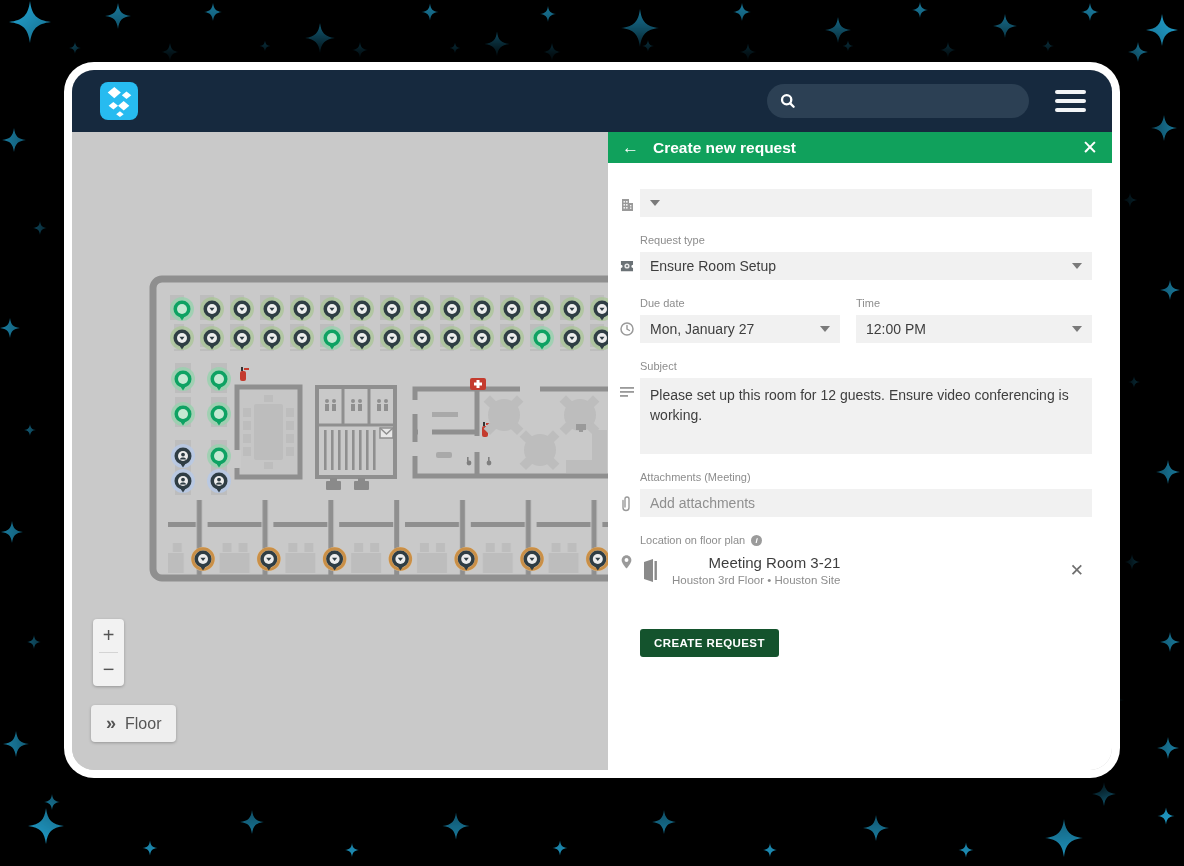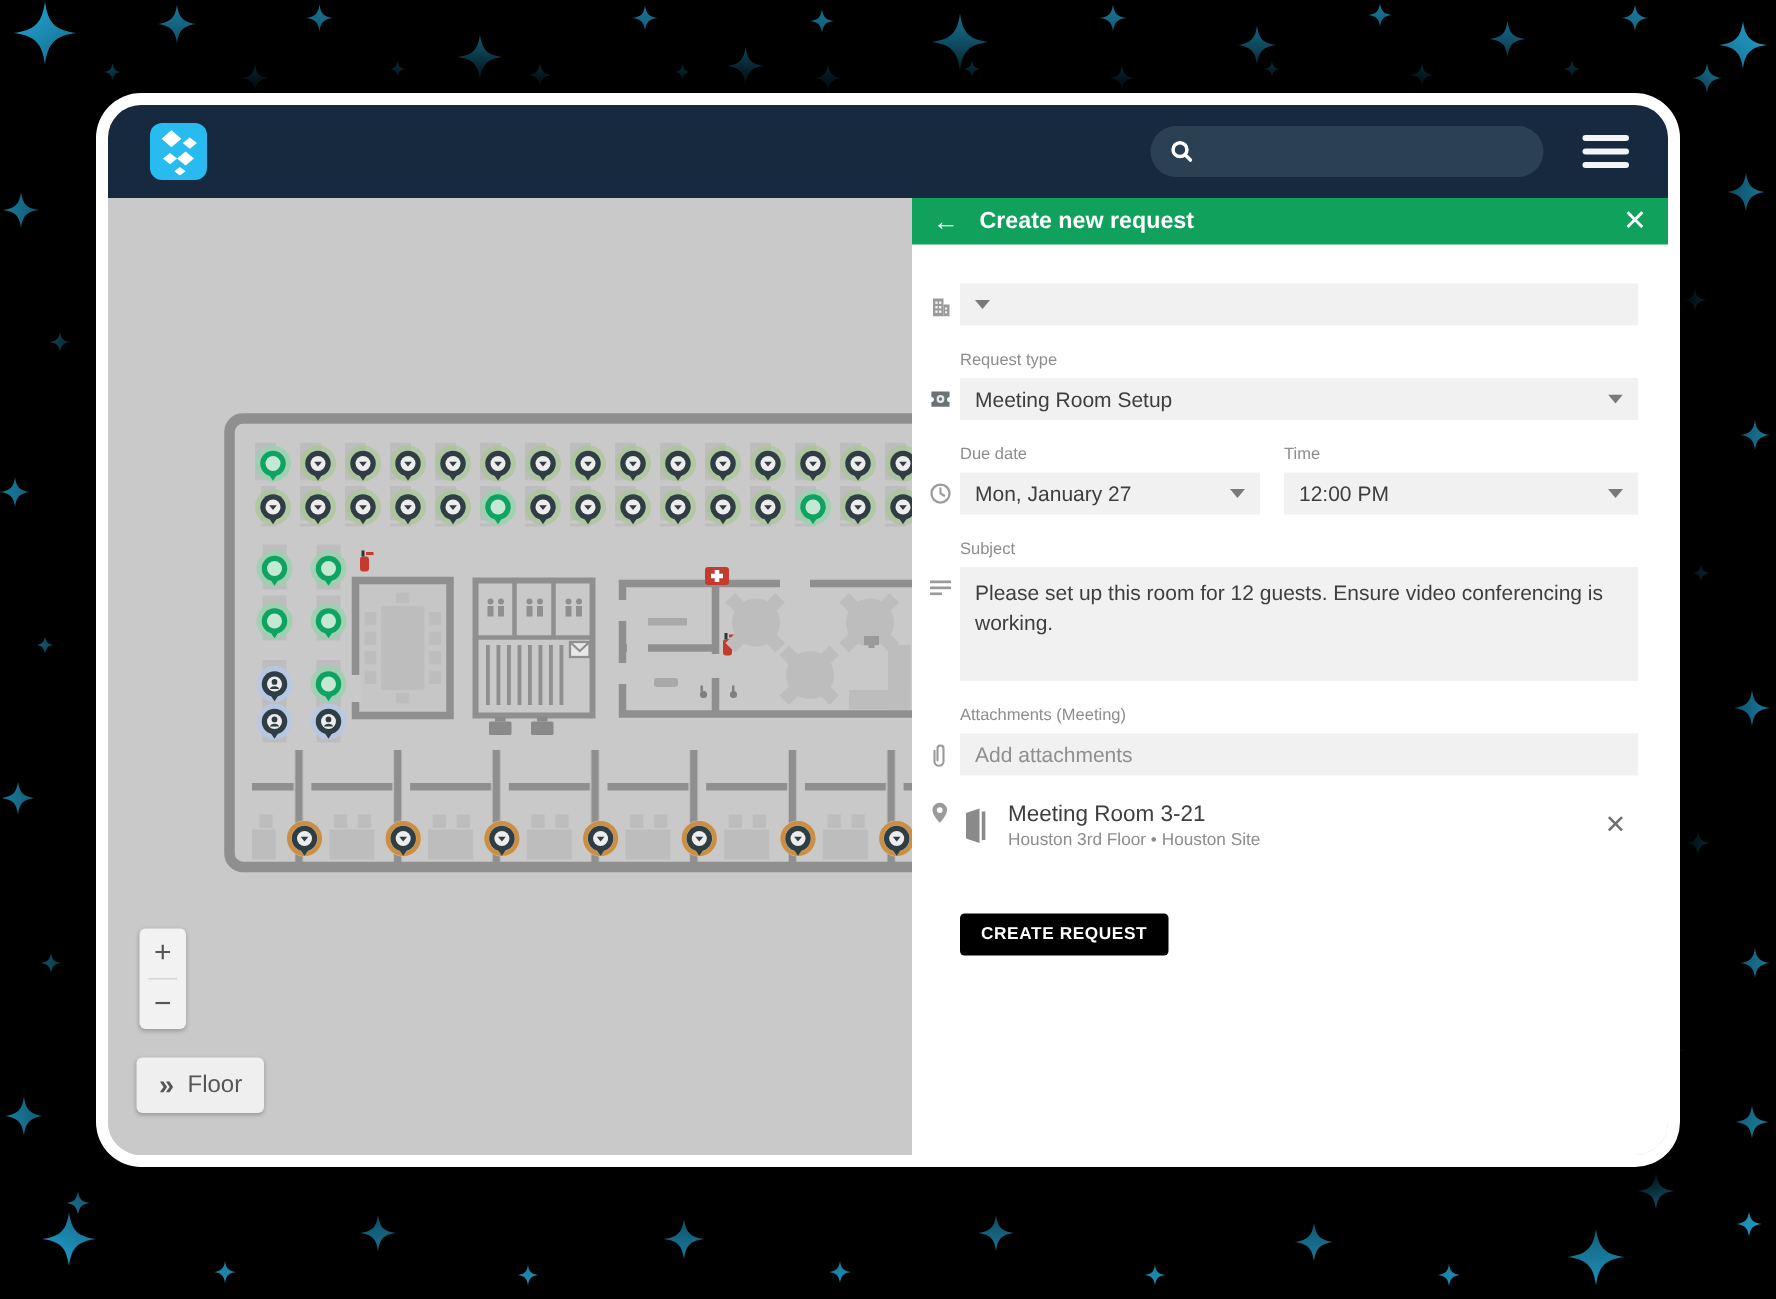--- a/index.html
+++ b/index.html
@@ -75,25 +75,25 @@
   #time-field { flex:1; }
   #time-field .flabel { margin-left:0; }
 
   #fp-label-row { display:flex; align-items:center; gap:6px; margin-left:20px; margin-bottom:8px; }
   #fp-label { font-size:11px; color:#8d8d8d; }
   #info-icon { width:11px; height:11px; border-radius:50%; background:#9b9b9b; color:#fff;
     font-size:8px; display:flex; align-items:center; justify-content:center; cursor:pointer;
     font-weight:bold; font-style:italic; }
   #fp-row { display:flex; align-items:center; }
   #fp-texts { margin-left:12px; }
-  #fp-name { font-size:15px; color:#3e3e3e; }
+  #fp-name { font-size:15px; color:#3e3e3e;text-align:right; }
   #fp-detail { font-size:11.5px; color:#8d8d8d; margin-top:3px; }
   #fp-remove { margin-left:auto; margin-right:8px; color:#6f6f6f; font-size:17px; cursor:pointer; }
 
-  #create-btn { margin:26px 0 0 20px; display:inline-block; background:#000000; color:#fff;
+  #create-btn { margin:26px 0 0 20px; display:inline-block; background:#14532d; color:#fff;
     border:none; font-size:11.5px; font-weight:bold; letter-spacing:.4px; padding:8px 14px;
     border-radius:3px; cursor:pointer; font-family:inherit; }
 </style>
 </head>
 <body>
 
 <div id="stage">
 
   <svg id="stars-svg" width="1184" height="866">
     <defs>
@@ -472,21 +472,21 @@
               <div class="flabel">Request type</div>
               <div class="frow">
                 <span class="ficon">
                   <svg width="15" height="13" viewBox="0 0 15 13">
                     <path d="M1,1 h13 v4 a1.8,1.8 0 0 0 0,3.6 V12 H1 V8.6 a1.8,1.8 0 0 0 0,-3.6 Z" fill="#6b7276" transform="scale(0.93)"></path>
                     <circle cx="7" cy="6" r="2.6" fill="#e8e8e8"></circle>
                     <circle cx="7" cy="6" r="1.1" fill="#6b7276"></circle>
                   </svg>
                 </span>
                 <div class="finput">
-                  <span class="val">Meeting Room Setup</span>
+                  <span class="val">Ensure Room Setup</span>
                   <svg class="caret" width="10" height="6" viewBox="0 0 10 6">
                       <path d="M0,0 L10,0 L5,6 Z" fill="#7a7a7a"></path>
                     </svg>
                 </div>
               </div>
             </div>
 
             <div id="dt-row">
               <div class="field" id="due-field">
                 <div class="flabel">Due date</div>
@@ -538,20 +538,24 @@
                 <span class="ficon">
                   <svg width="12" height="17" viewBox="0 0 12 17">
                     <path d="M3,5.5 v7 a3,3 0 0 0 6,0 V4 a2,2 0 0 0 -4,0 v8" fill="none" stroke="#9a9a9a" stroke-width="1.4" stroke-linecap="round"></path>
                   </svg>
                 </span>
                 <input class="finput" type="text" placeholder="Add attachments" style="">
               </div>
             </div>
 
             <div class="field">
+              <div id="fp-label-row">
+                <span id="fp-label">Location on floor plan</span>
+                <span id="info-icon">i</span>
+              </div>
               <div class="frow">
                 <span class="ficon" style="align-self:flex-start;">
                   <svg width="13" height="17" viewBox="0 0 16 20">
                     <path d="M8,1 C4.7,1 2,3.7 2,7 c0,4.4 6,10.5 6,10.5 s6,-6.1 6,-10.5 C14,3.7 11.3,1 8,1 Z" fill="#9a9a9a"></path>
                     <circle cx="8" cy="7" r="2.4" fill="#ffffff"></circle>
                   </svg>
                 </span>
                 <div id="fp-row" style="flex:1;">
                   <svg width="20" height="25" viewBox="0 0 20 25">
                     <polygon points="4,4 13,1 13,24 4,21" fill="#8a8a8a"></polygon>

